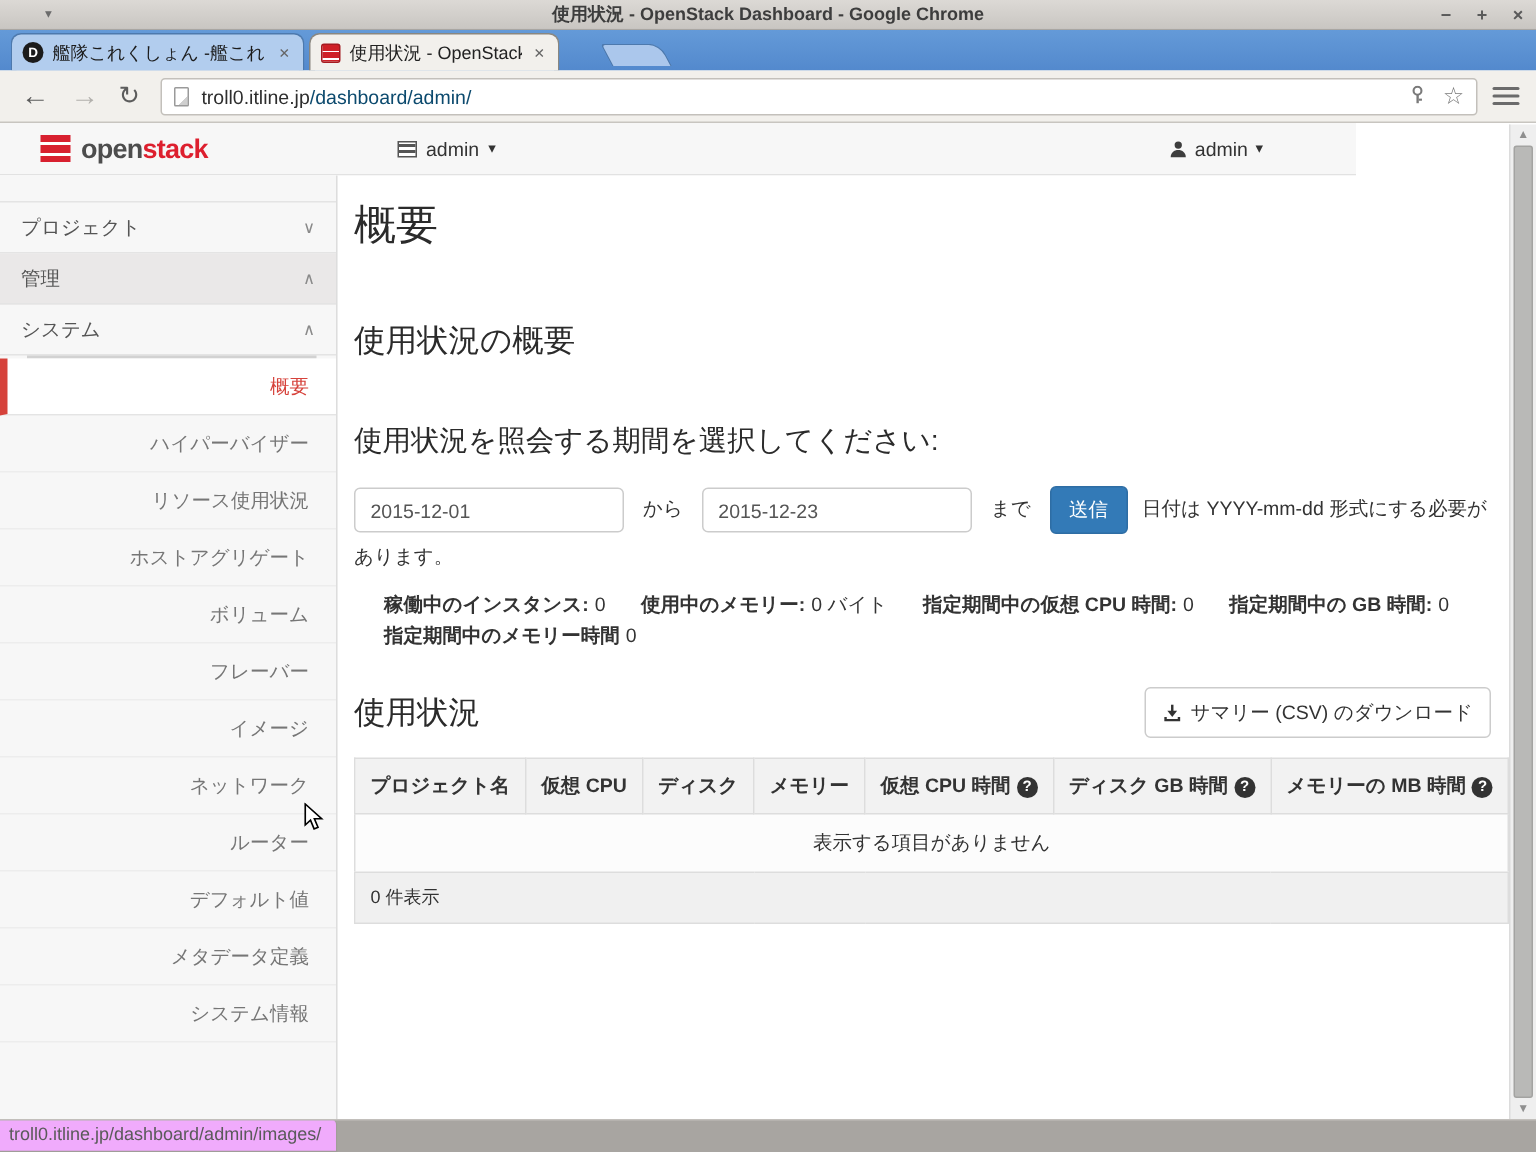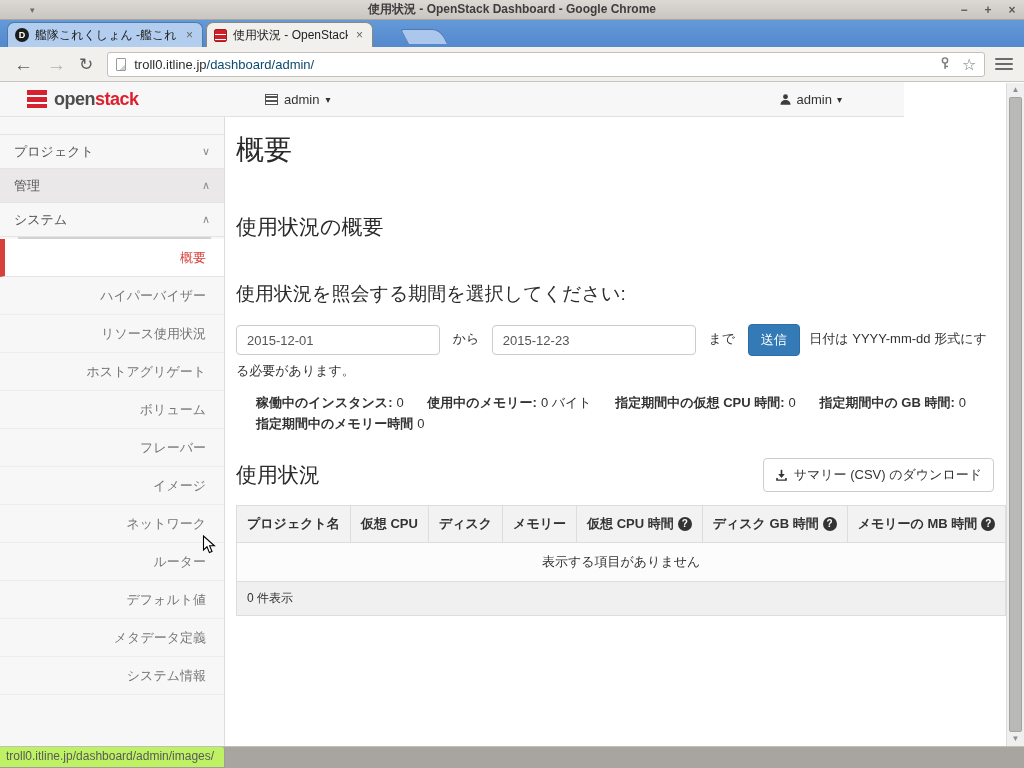--- a/index.html
+++ b/index.html
@@ -77,21 +77,21 @@
   .side-item { height:38px; line-height:37px; text-align:right; padding-right:18px; color:#767676;
     border-bottom:1px solid #ededed; cursor:pointer; }
   .side-item.active { background:#fff; color:#d6423b; border-left:5px solid #d6423b; border-bottom:1px solid #e4e4e4; }
 
   
   .main { flex:1; padding:0 12px 0 11px; overflow:hidden; }
   .page-title { font-size:28px; font-weight:normal; color:#2b2b2b; margin:14px 0 0 0; }
   .overview-title { font-size:21px; font-weight:normal; color:#2b2b2b; margin-top:44px; }
   .period-prompt { font-size:19px; color:#2b2b2b; margin-top:40px; }
   .usage-form { margin-top:17px; font-size:13px; color:#333; line-height:30px; }
-  .date-input { display:inline-block; width:204px; height:30px; border:1px solid #ccc; border-radius:4px;
+  .date-input { display:inline-block; width:180px; height:30px; border:1px solid #ccc; border-radius:4px;
     padding:0 10px; font-size:13px; color:#555; vertical-align:middle; font-family:inherit; }
   .range-label { margin:0 9px; }
   .submit-btn { display:inline-block; vertical-align:middle; background:#337ab7; border:1px solid #2e6da4;
     color:#fff; font-size:13px; padding:6px 12px; border-radius:4px; margin-right:6px; font-family:inherit;text-align:right; }
   .stats-line { margin-top:6px; font-size:13px; color:#333; line-height:21px; }
   .stats-line b { margin-left:20px; }
   .stats-line .stat-val { margin-left:4px; }
   .usage-head { display:flex; align-items:center; justify-content:space-between; margin-top:24px; }
   .usage-title { font-size:21px; font-weight:normal; color:#2b2b2b; }
   .csv-btn { display:flex; align-items:center; gap:6px; background:#fff; border:1px solid #ccc; border-radius:4px;
@@ -111,21 +111,21 @@
   .scrollbar { position:absolute; top:83px; right:0; bottom:22px; width:18px; background:#efefef;
     border-left:1px solid #dcdcdc; }
   .sb-arrow { height:14px; text-align:center; font-size:8px; color:#8f8f8f; line-height:14px; }
   .sb-thumb { position:absolute; top:14px; bottom:14px; left:2px; right:2px; background:#b9b9b7;
     border:1px solid #a3a3a1; border-radius:2px; }
   .sb-arrow.down { position:absolute; bottom:0; left:0; right:0; }
 
   
   .bottombar { position:absolute; bottom:0; left:0; width:1024px; height:22px; background:#a8a5a1;
     border-top:1px solid #c2bfbb; }
-  .status-bubble { position:absolute; left:0; top:0; height:21px; background:#bef264;
+  .status-bubble { position:absolute; left:0; top:0; height:21px; background:#f0abfc;
     border:1px solid #a09d99; border-left:none; border-top:none; border-radius:0 3px 0 0;
     font-size:12px; color:#5a5a5a; padding:2px 10px 0 6px; white-space:nowrap; }
 
   
   .cursor { position:absolute; left:202px; top:535px; z-index:50; pointer-events:none; }
 </style>
 </head>
 <body>
 
 <div class="titlebar">

